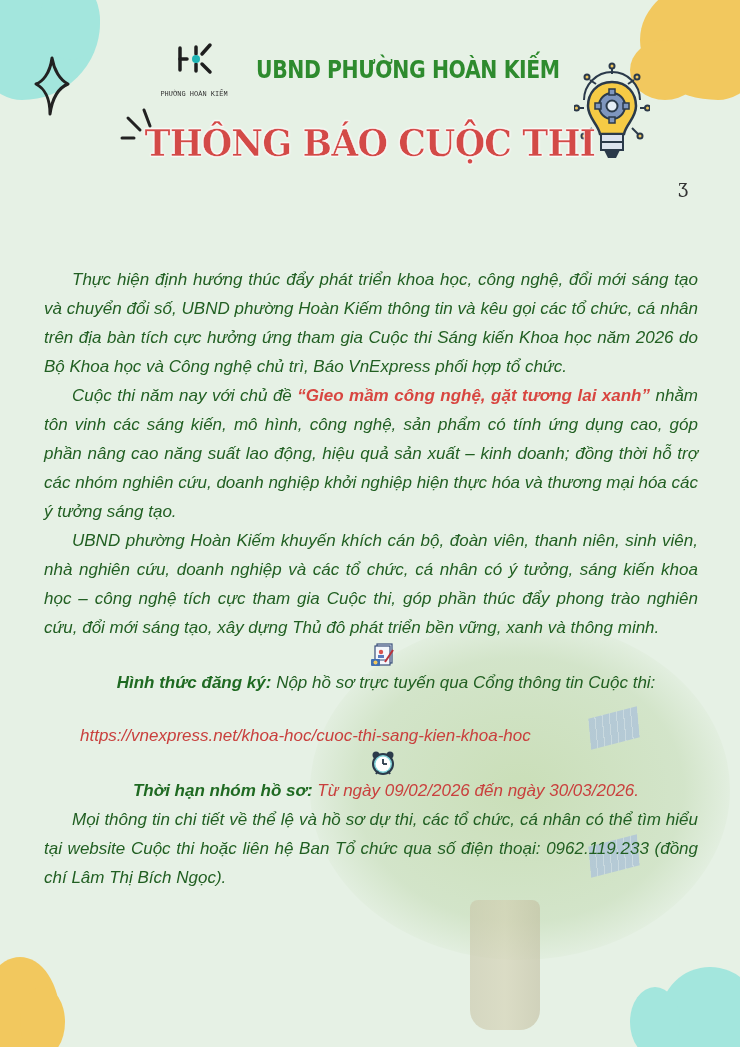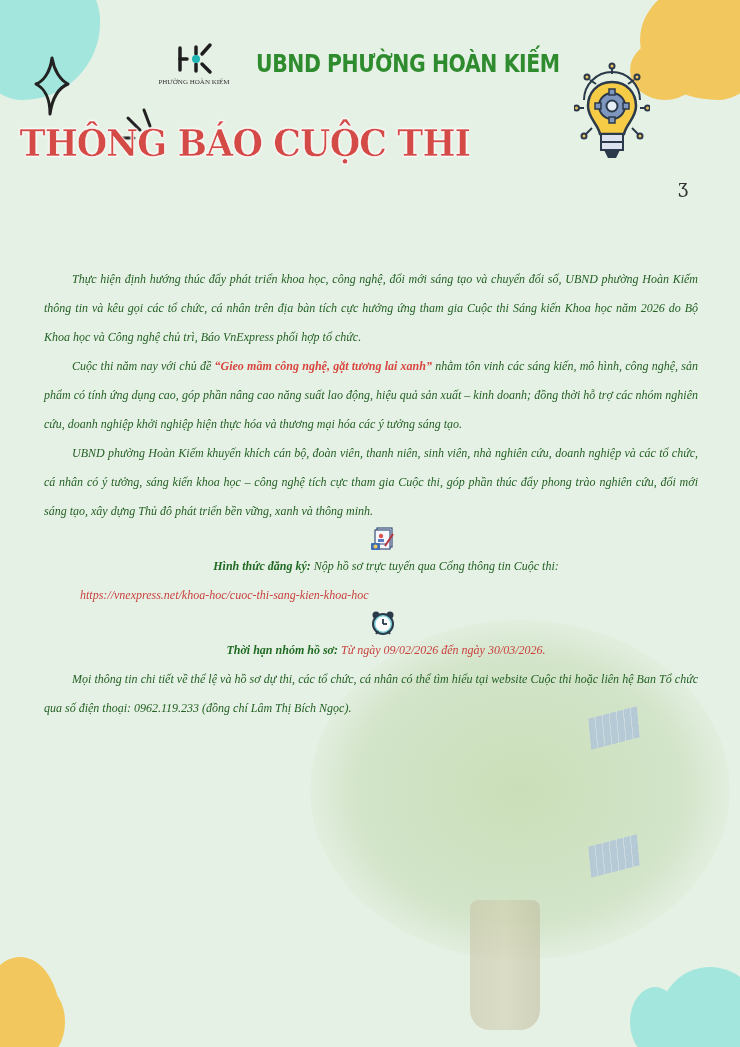--- a/index.html
+++ b/index.html
@@ -21,38 +21,38 @@
   .tree-crown { position: absolute; left: 310px; top: 620px; width: 420px; height: 340px; background: radial-gradient(ellipse at center, rgba(168,200,130,0.45) 0%, rgba(175,205,150,0.35) 55%, rgba(220,235,215,0) 75%); border-radius: 50%; }
   .tree-trunk { position: absolute; left: 470px; top: 900px; width: 70px; height: 130px; background: linear-gradient(90deg, #c9c5a8, #d3ceb0, #c2bd9f); opacity: 0.6; border-radius: 8px 8px 20px 20px; }
   .solar { position: absolute; width: 48px; height: 32px; background: repeating-linear-gradient(90deg, #a9bfdc 0 6px, #c6d5ea 6px 7px); opacity: 0.7; transform: skew(-10deg) rotate(-15deg); }
 
   .sparkle { position: absolute; left: 34px; top: 56px; }
   .dashes { position: absolute; left: 120px; top: 108px; }
   .squiggle { position: absolute; left: 678px; top: 176px; font-family: "DejaVu Serif", serif; font-size: 18px; color: #333; }
 
   .header { position: absolute; left: 160px; top: 42px; display: flex; align-items: center; }
   .logo { width: 68px; display: flex; flex-direction: column; align-items: center; }
-  .logo-caption { font-family: Liberation Serif, serif; font-size: 7px; color: #333; margin-top: 2px; white-space: nowrap; }
+  .logo-caption { font-family: Liberation Mono, monospace; font-size: 7px; color: #333; margin-top: 14px; white-space: nowrap; }
   .org { margin-left: 28px; font-family: "DejaVu Sans", sans-serif; font-weight: bold; font-size: 24px; color: #2e8b2e; letter-spacing: -0.5px; transform: scaleX(0.85); transform-origin: left center; }
 
   .bulb { position: absolute; left: 574px; top: 62px; }
 
-  .title1 { position: absolute; left: 0; width: 740px; top: 120px; font-family: "DejaVu Serif", serif; font-weight: bold; font-size: 38px; color: #d34a47; letter-spacing: -1px; -webkit-text-stroke: 0.5px #fff; text-shadow: 0 0 2px #fff, 0 0 3px #fff; }
+  .title1 { position: absolute; left: 0; width: 740px; top: 120px; text-align: center; font-family: "DejaVu Serif", serif; font-weight: bold; font-size: 38px; color: #d34a47; letter-spacing: -1px; -webkit-text-stroke: 0.5px #fff; text-shadow: 0 0 2px #fff, 0 0 3px #fff; }
   .title1 span { display: inline-block; transform: scaleX(0.92); }
   .title2 { position: absolute; left: 0; width: 740px; top: 182px; text-align: center; font-family: "DejaVu Serif", serif; font-weight: bold; font-size: 38px; color: #6aa53d; letter-spacing: -1px; text-shadow: 0 0 2px #fff, 0 0 3px #fff; }
   .title2 span { display: inline-block; transform: scaleX(0.92); }
 
-  .body { position: absolute; left: 44px; top: 265px; width: 654px; font-family: Liberation Serif, serif; font-style: italic; font-size: 12px; line-height: 29px; color: #215f22; text-align: justify; }
+  .body { position: absolute; left: 44px; top: 265px; width: 654px; font-family: Liberation Sans, sans-serif; font-style: italic; font-size: 17px; line-height: 29px; color: #215f22; text-align: justify; }
   .body p { margin: 0; text-indent: 28px; }
   .hl { color: #d84640; font-weight: bold; }
   .row { display: flex; align-items: center; margin-left: 30px; flex-direction: column; }
   .row .ico { width: 26px; height: 26px; margin-right: 6px; flex: 0 0 26px; }
   .lbl { font-weight: bold; color: #1f6a22; }
   .red { color: #c9403d; }
-  .link { display: block; margin-left: 36px; color: #c9403d; }
+  .link { display: block; margin-left: 36px; color: #c9403d; margin-top: 24px; }
 </style>
 </head>
 <body>
 
 <div class="poster">
 
   <div class="blob blob-tl"></div>
   <div class="blob blob-tl2"></div>
   <div class="blob blob-tr"></div>
   <div class="blob blob-tr2"></div>

